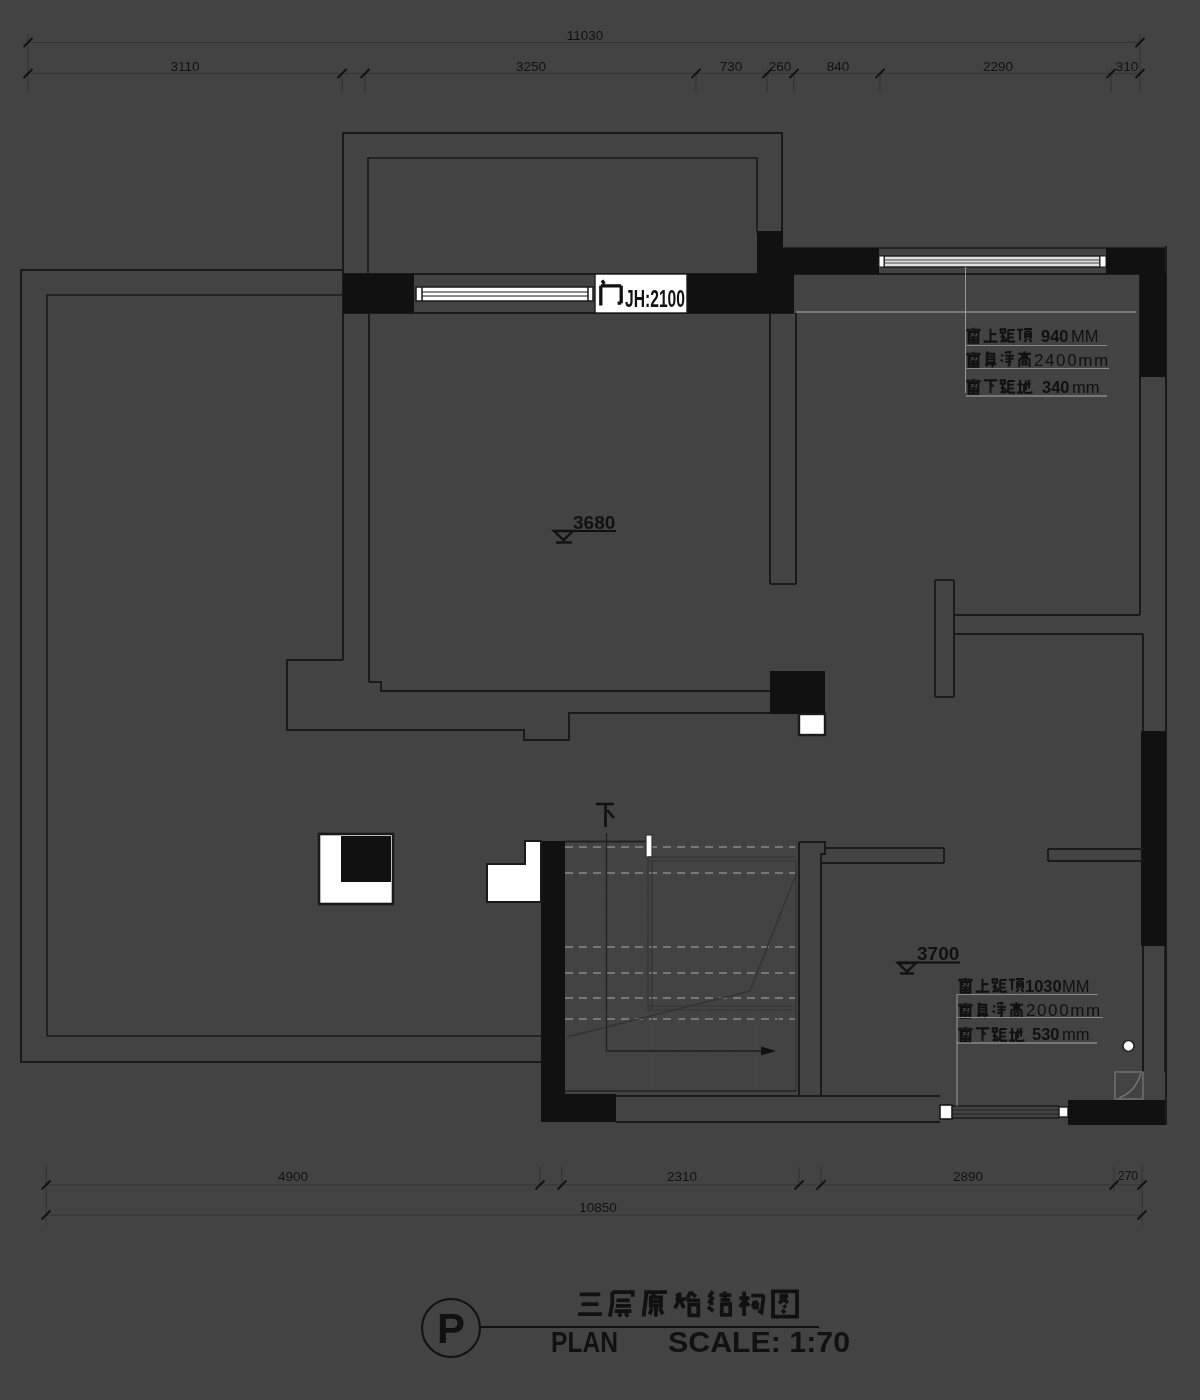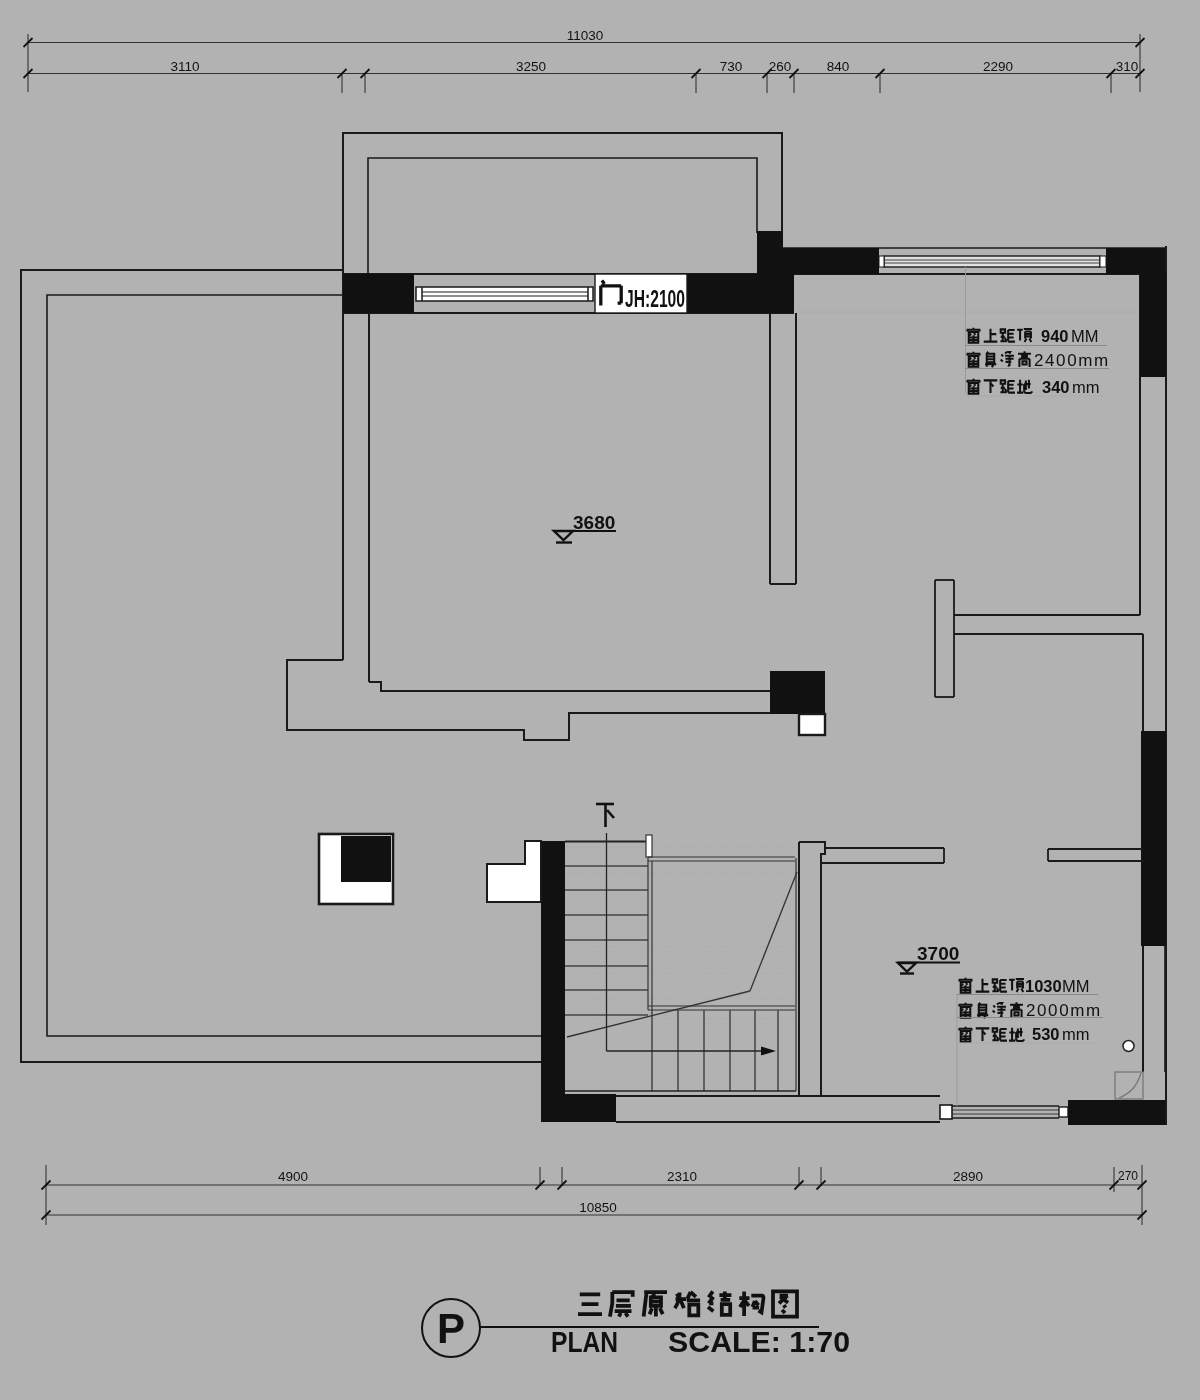--- a/index.html
+++ b/index.html
@@ -1,16 +1,16 @@
 <!DOCTYPE html>
 <html><head>
 <meta charset="utf-8">
 <style>
   html,body{margin:0;padding:0;background:#fff;}
-  .page{position:relative;width:1200px;height:1400px;background:#eab308;overflow:hidden;filter:grayscale(1);}
+  .page{position:relative;width:1200px;height:1400px;background:#a21caf;overflow:hidden;filter:grayscale(1);}
   svg{position:absolute;left:0;top:0;}
   text{font-family:"Liberation Sans",sans-serif;fill:#111;}
   .b{font-weight:bold;}
 </style>
 </head>
 <body>
 <div class="page">
 <svg width="1200" height="1400" viewBox="0 0 1200 1400" fill="none" stroke-linecap="butt">
 <defs>
 <g id="tick">

